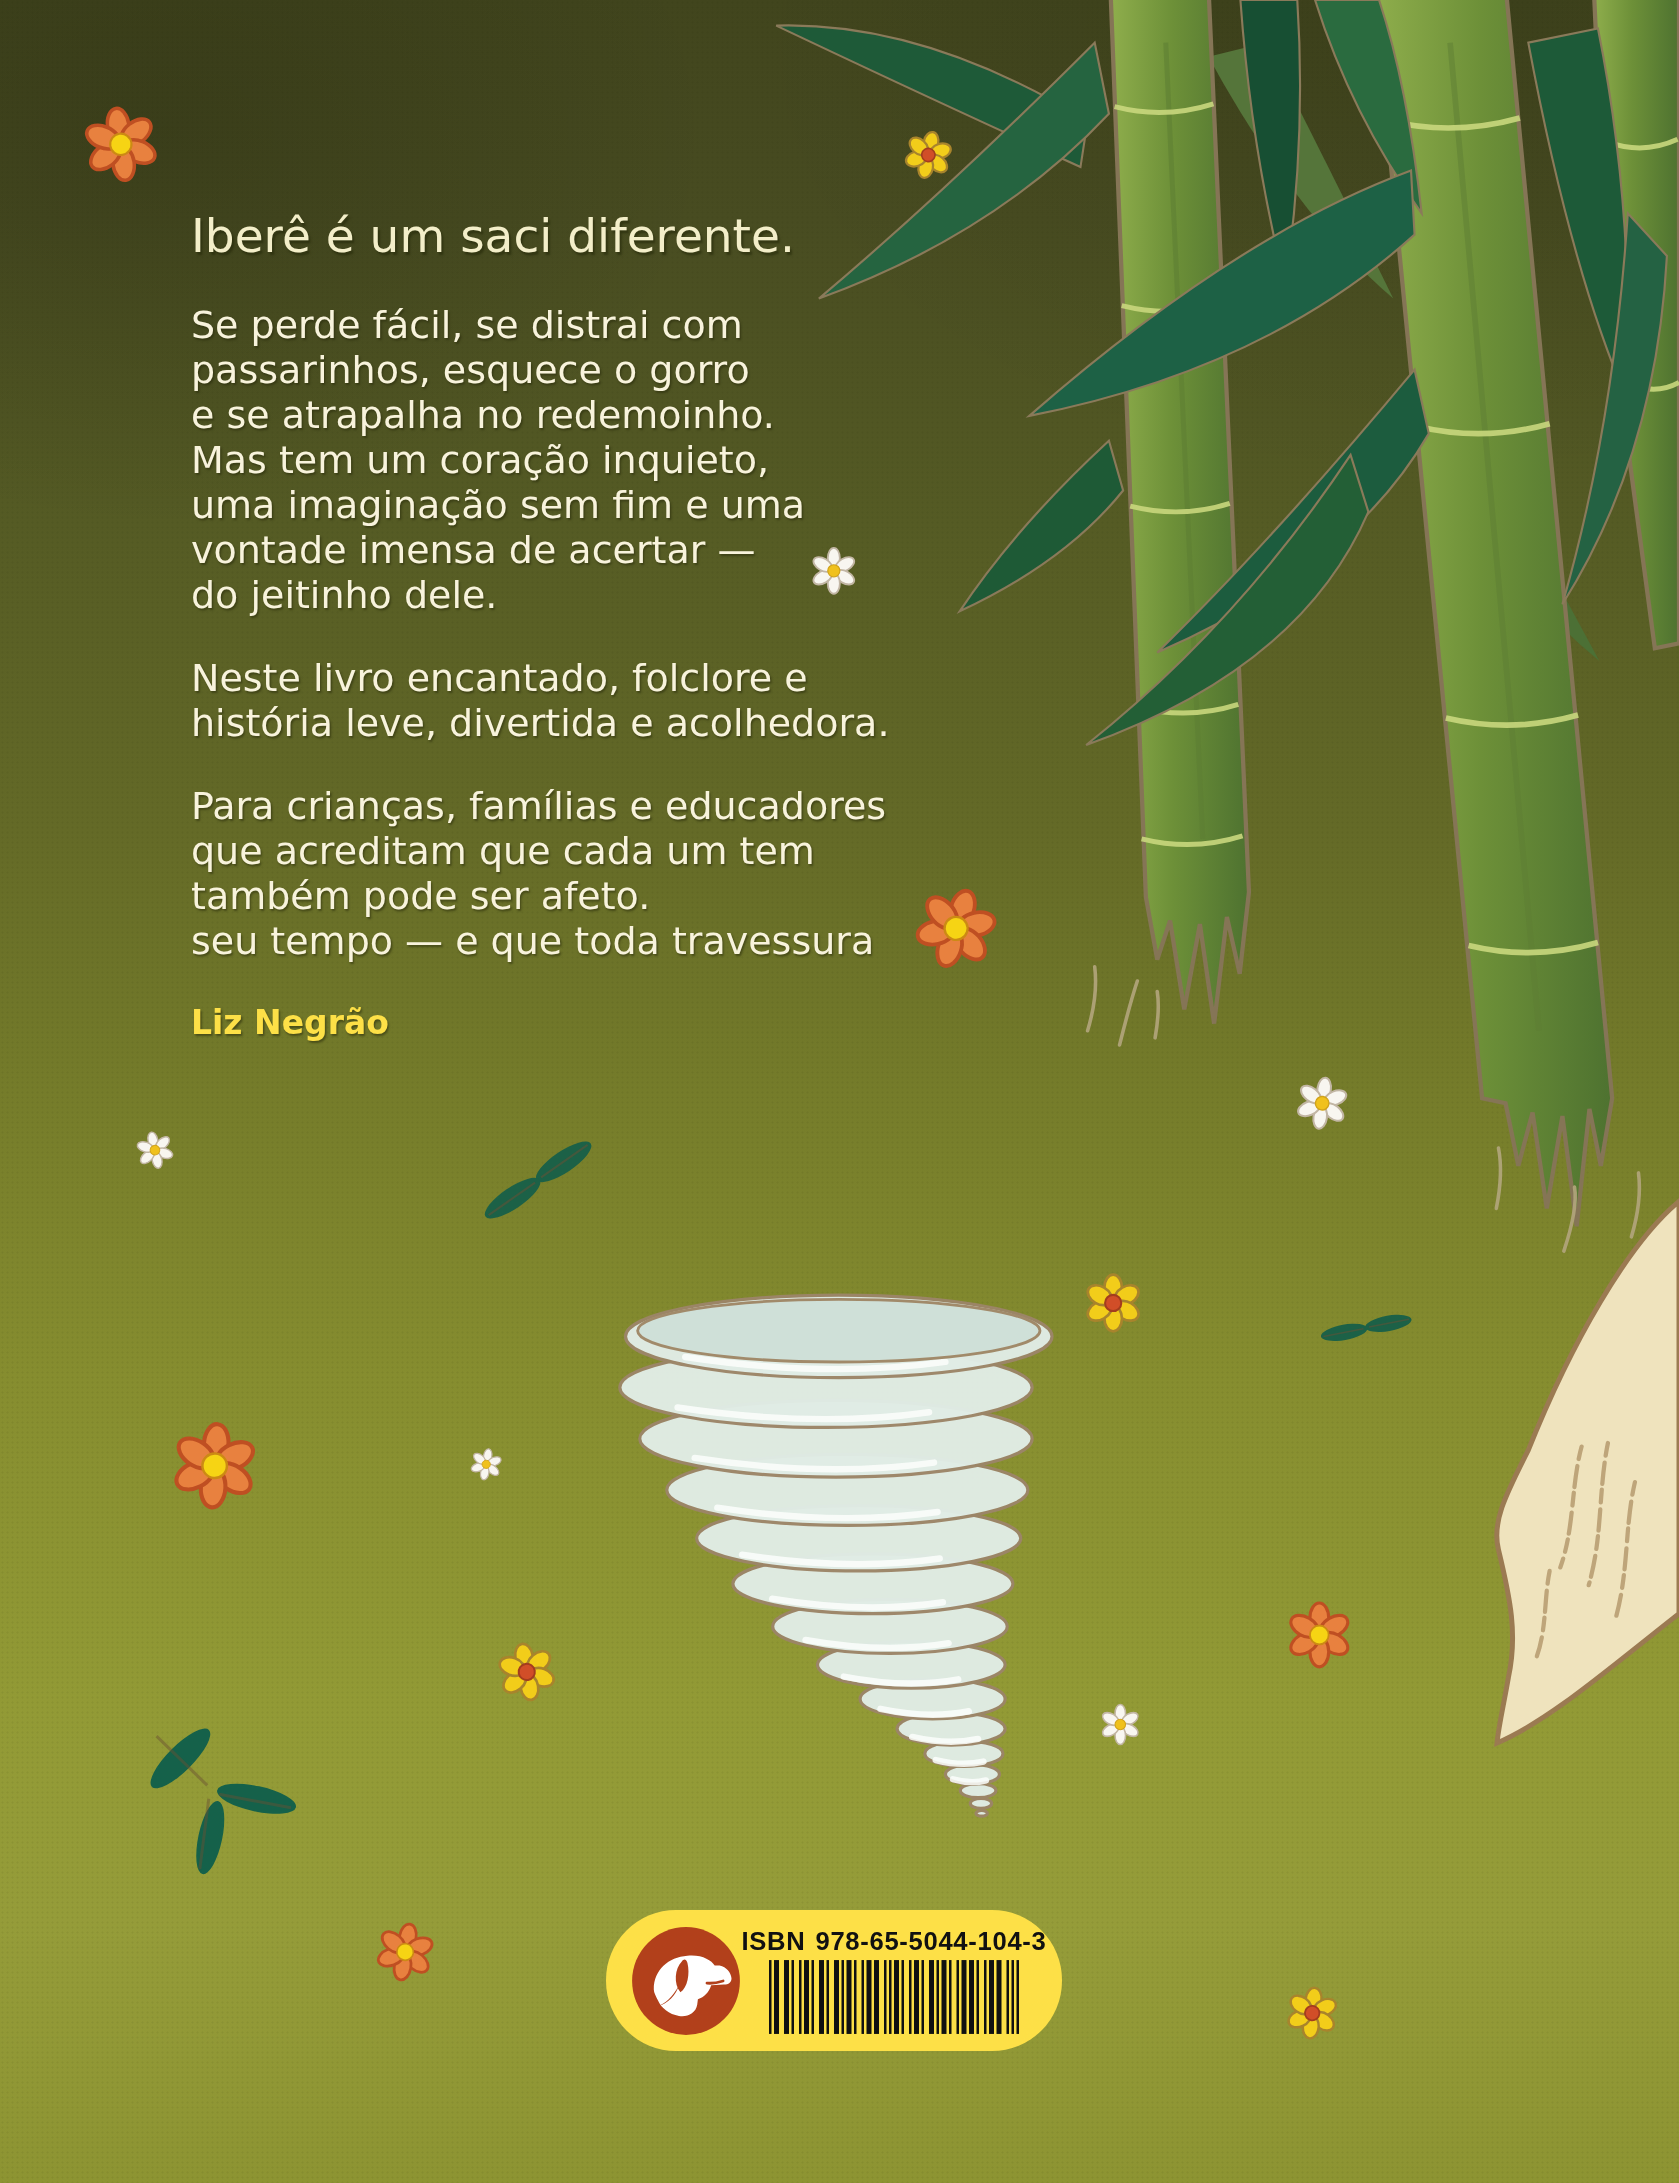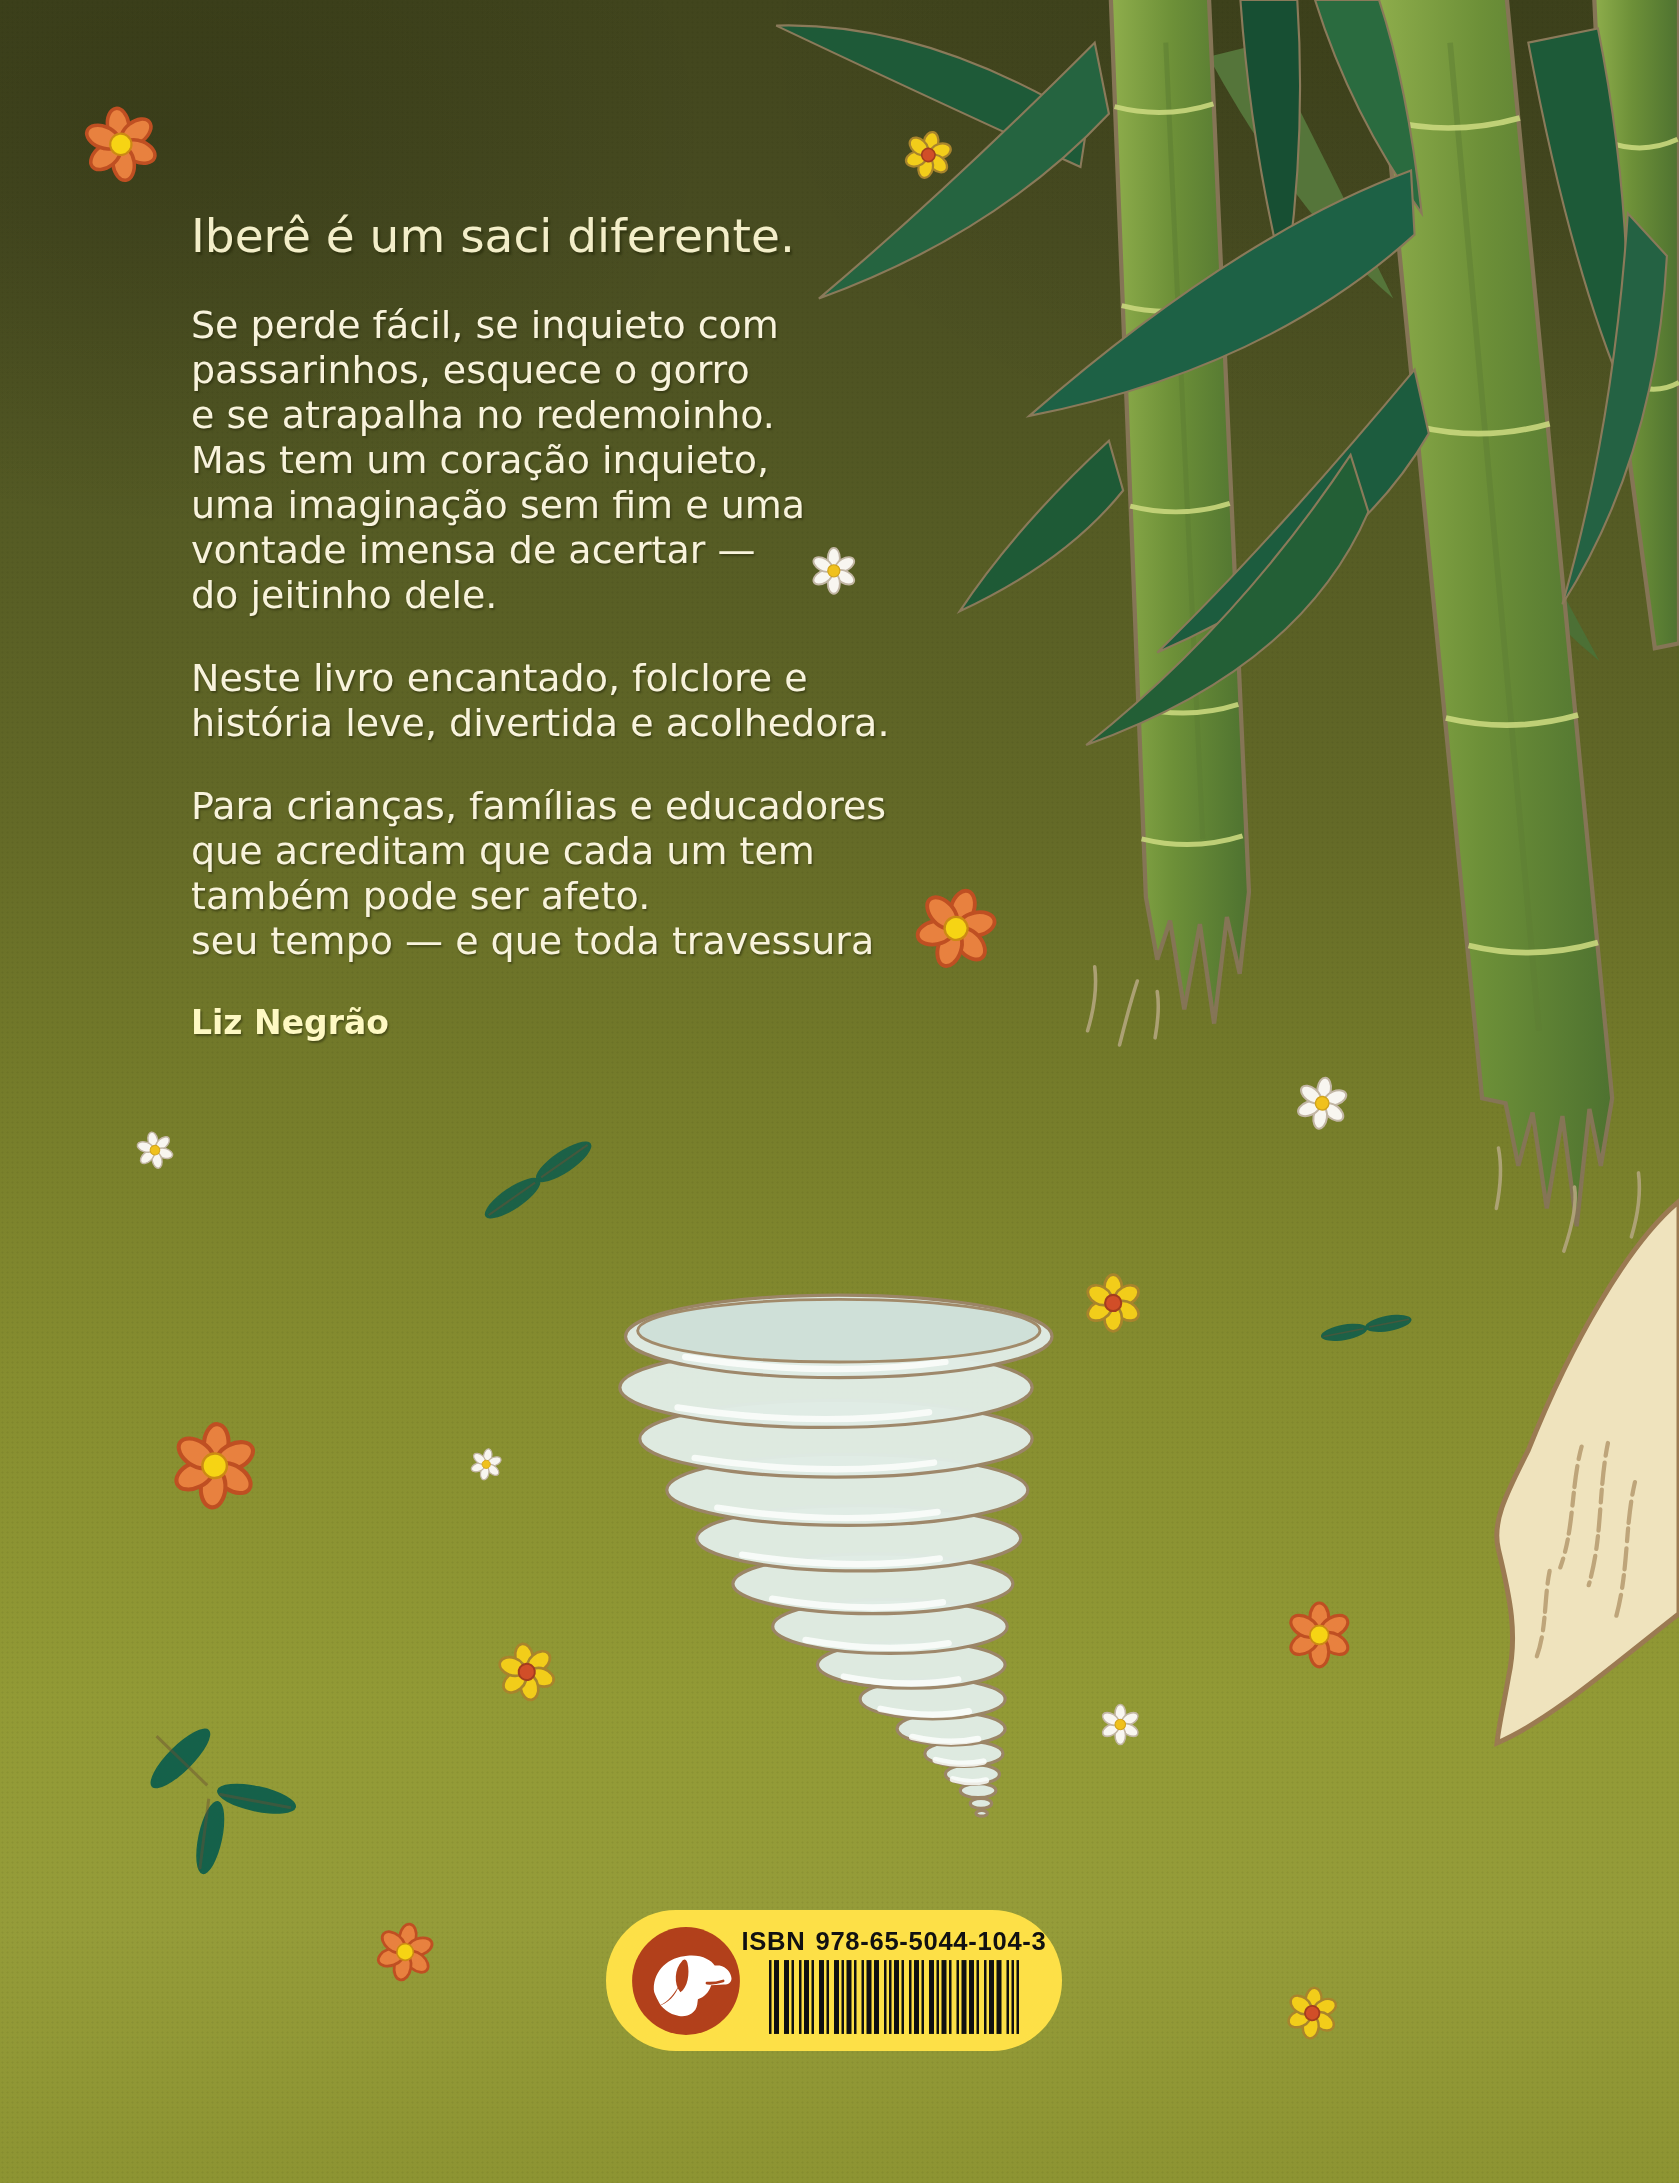--- a/index.html
+++ b/index.html
@@ -39,21 +39,21 @@
   }
   .para{
     margin:0 0 38px 0;
     font-size:38px;line-height:45px;font-weight:400;
     color:#f8f3dc;
     text-shadow:1.4px 2.1px 2.1px rgba(35,38,8,0.5);
   }
   .para div{white-space:nowrap;}
   .author{
     margin-top:39px;
-    font-size:33px;font-weight:700;color:#fef9c3;
+    font-size:33px;font-weight:700;color:#fde047;
     text-shadow:1.4px 2.1px 2.1px rgba(35,38,8,0.5);
   }
 
   .isbn-badge{
     position:absolute;left:606px;top:1910px;width:456px;height:141px;z-index:4;
     background:#fde047;border-radius:70px;
     display:flex;align-items:center;
   }
   .logo-wrap{width:112px;height:112px;margin-left:24px;flex:0 0 auto;}
   .isbn-right{
@@ -257,21 +257,21 @@
       <use href="#sym-leaf3" xlink:href="#sym-leaf3" transform="translate(300 2520) rotate(0) scale(1.05)"></use>
       <use href="#sym-orange" xlink:href="#sym-orange" transform="translate(570 2746) rotate(10) scale(0.78)"></use>
       <use href="#sym-yellow" xlink:href="#sym-yellow" transform="translate(1846 2832) rotate(6) scale(0.85)"></use>
     </g>
 </svg>
 
 <div class="copy">
   <h1 class="title">Iberê é um saci diferente.</h1>
   <div id="paragraphs">
       <div class="para">
-        <div>Se perde fácil, se inquieto com</div>
+        <div>Se perde fácil, se distrai com</div>
         <div>passarinhos, esquece o gorro</div>
         <div>e se atrapalha no redemoinho.</div>
         <div>Mas tem um coração inquieto,</div>
         <div>uma imaginação sem fim e uma</div>
         <div>vontade imensa de acertar —</div>
         <div>do jeitinho dele.</div>
       </div>
       <div class="para">
         <div>Neste livro encantado, folclore e</div>
         <div>história leve, divertida e acolhedora.</div>

